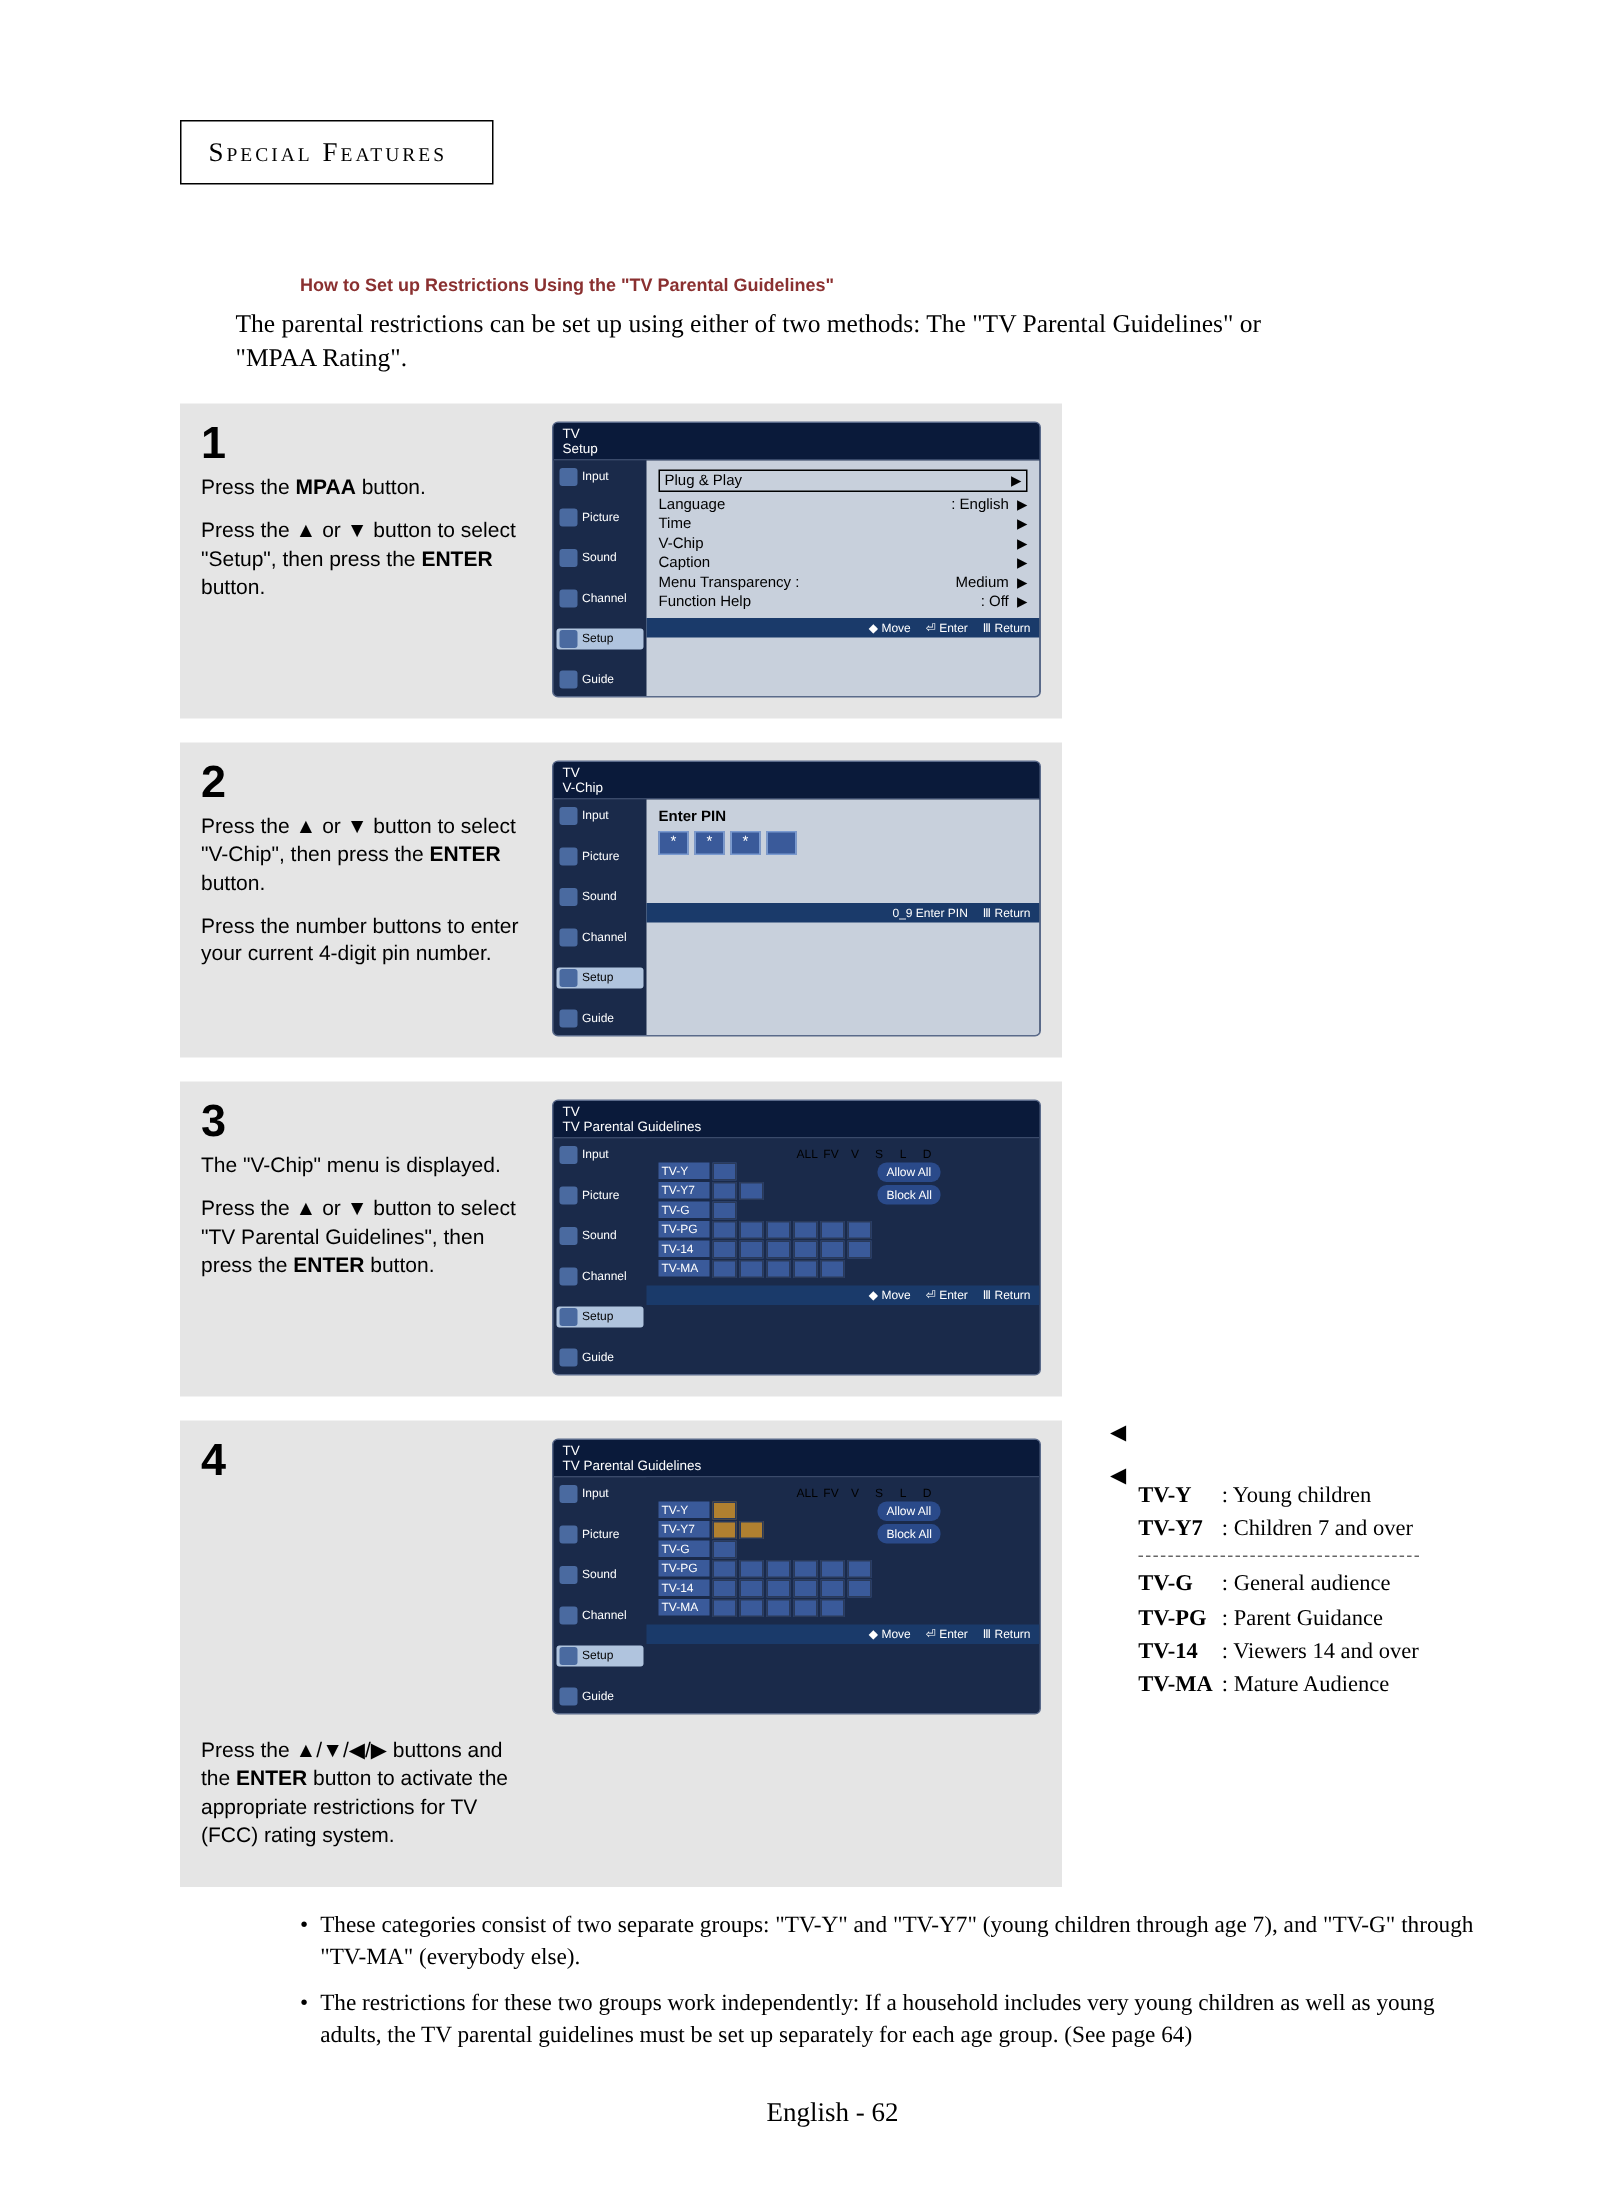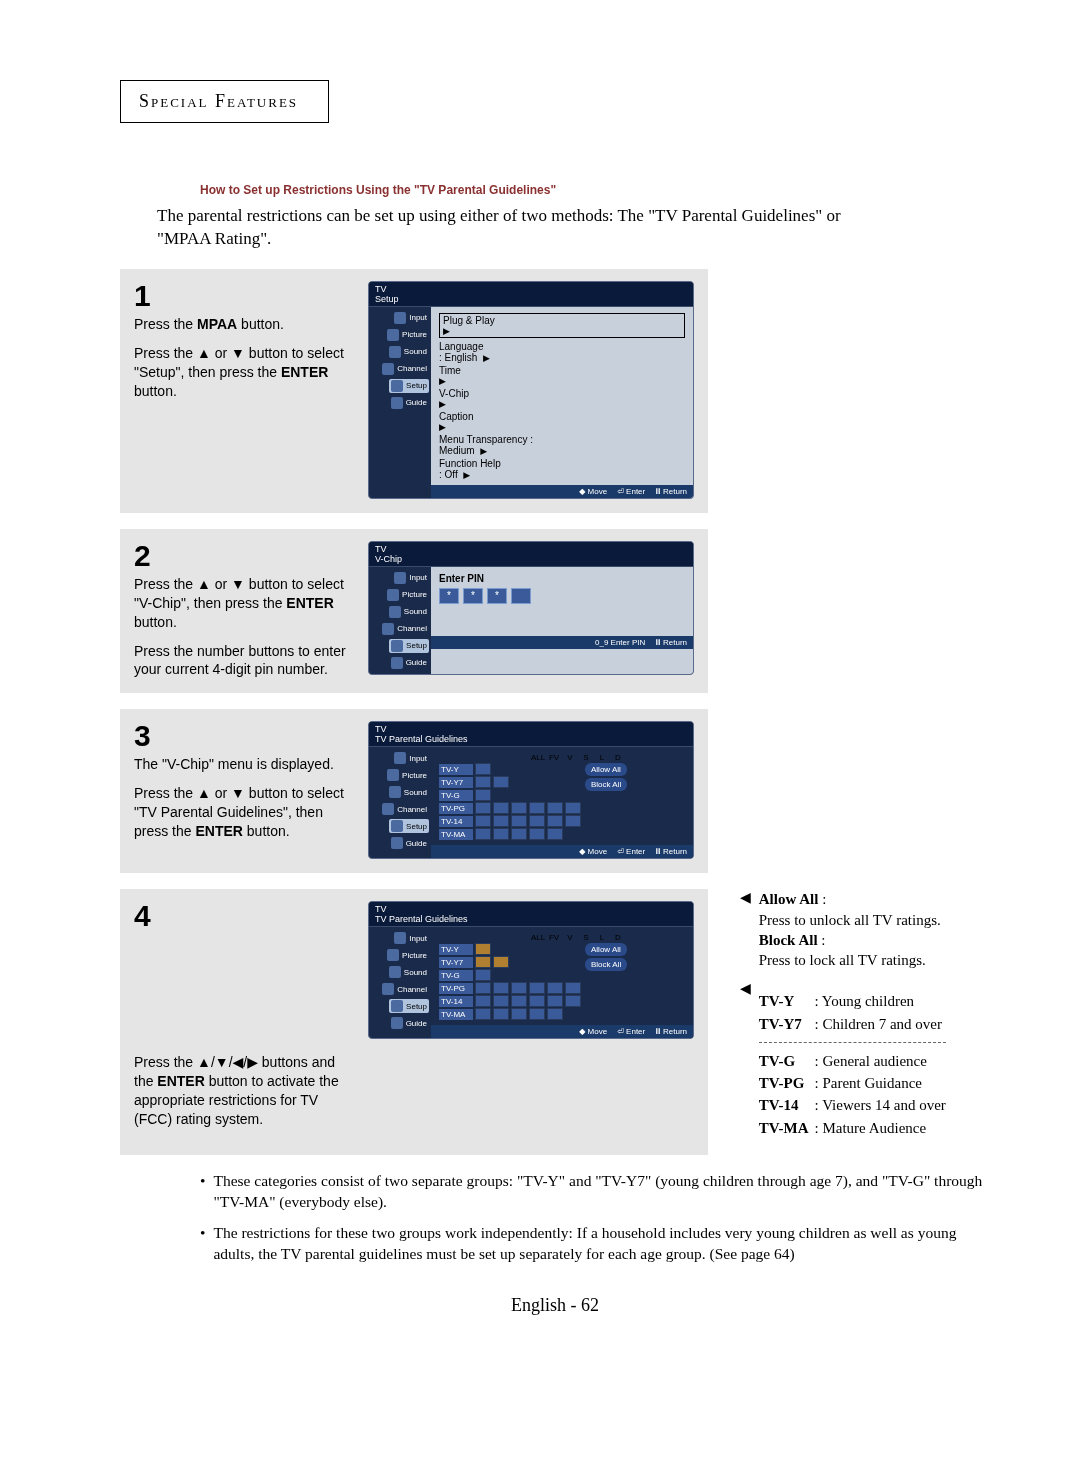--- a/index.html
+++ b/index.html
@@ -85,23 +85,22 @@
     padding:2px 6px;
     justify-content:space-between;
     flex-direction:column;
   }
   .osd-body { display:flex; }
   .osd-side {
     width: 58px;
     padding: 4px 2px;
     display:flex;
     flex-direction:column;
-    gap:3px;
+    gap:13px;
     font-size:8px;
-    align-items:flex-end;
   }
   .side-item {
     display:flex;
     align-items:center;
     gap:3px;
     padding:1px 2px;
     border-radius:2px;
   }
   .side-item.sel { background:#b0c4de; color:#000; }
   .side-icon {
@@ -113,21 +112,20 @@
     flex:1;
     background:#c8d0dc;
     color:#000;
     padding:6px 8px;
     font-size:10px;
   }
   .osd-main .row {
     display:flex;
     justify-content:space-between;
     padding:1px 0;
-    flex-direction:column;
   }
   .osd-main .row .tri { font-size:9px; }
   .osd-foot {
     background:#1a3a6a;
     color:#fff;
     font-size:8px;
     padding:2px 6px;
     display:flex;
     gap:10px;
     justify-content:flex-end;
@@ -548,26 +546,20 @@
       <div style="height:14px"></div>
       <div style="font-family:Arial;font-size:14px;line-height:1.35;max-width:220px;">
         <span>Press the ▲/▼/◀/▶ buttons and the </span><b>ENTER</b><span> button to activate the appropriate restrictions for TV (FCC) rating system.</span>
       </div>
       <div style="height:12px"></div>
     </div>
 
     <div class="side-notes">
       <div class="lead">
           <span class="tri">◀</span>
-        <div>
-          <b>Allow All</b> :<br>
-          <span>Press to unlock all TV ratings.</span><br>
-          <b>Block All</b> :<br>
-          <span>Press to lock all TV ratings.</span>
-        </div>
       </div>
       <div style="height:10px"></div>
       <div class="lead">
           <span class="tri">◀</span>
         <table>
           <tbody>
               <tr>
                 <td><b>TV-Y</b></td>
                 <td>: Young children</td>
               </tr>

